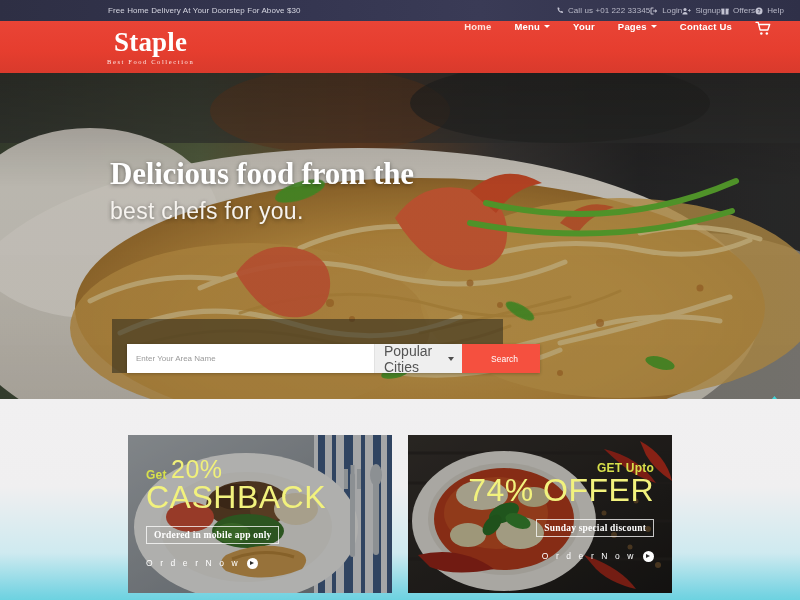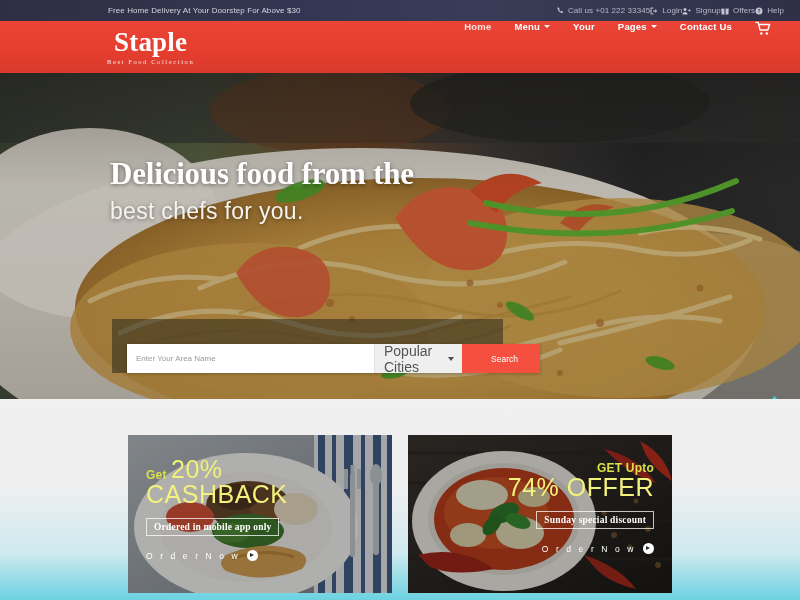--- a/index.html
+++ b/index.html
@@ -236,21 +236,21 @@
   .promo-amount {
     font-size: 25px;
     color: #f0f07a;
     font-weight: 300;
     letter-spacing: .5px;
     display: inline-block;
     vertical-align: bottom;
     line-height: 1;
   }
   .promo-big {
-    font-size: 25px;
+    font-size: 32px;
     color: #f2f27d;
     font-weight: 300;
     letter-spacing: .5px;
     line-height: 1.12;
     margin-top: -2px;
   }
   .promo-tag {
     display: inline-block;
     border: 1px solid rgba(255,255,255,.75);
     padding: 3px 7px;

